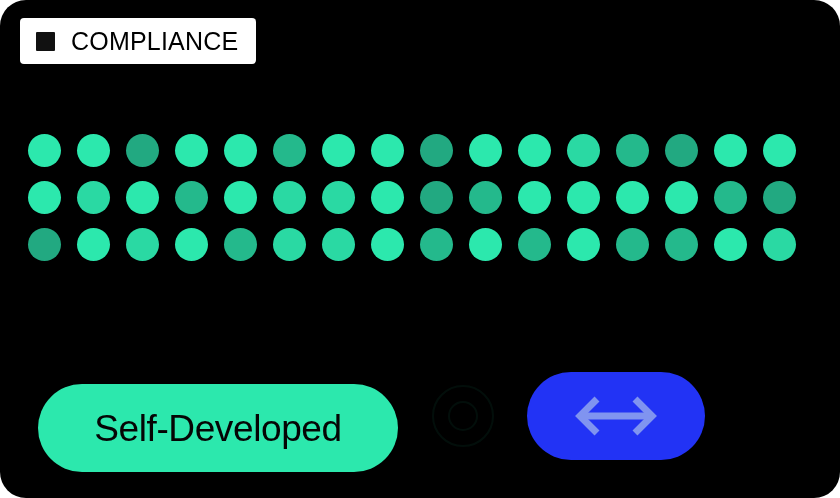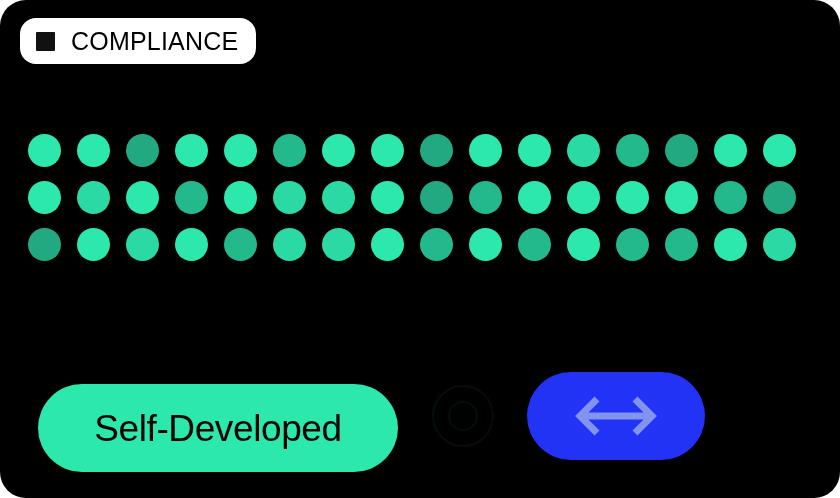--- a/index.html
+++ b/index.html
@@ -29,21 +29,21 @@
   .badge {
     position: absolute;
     left: 20px;
     top: 18px;
     height: 46px;
     display: flex;
     align-items: center;
     gap: 16px;
     padding: 0 18px 0 16px;
     background: #ffffff;
-    border-radius: 16px;
+    border-radius: 4px;
     box-sizing: border-box;
   }
   .badge-square {
     width: 19px;
     height: 19px;
     background: #111111;
     flex: 0 0 auto;
     border-radius: 1px;
   }
   .badge-label {

